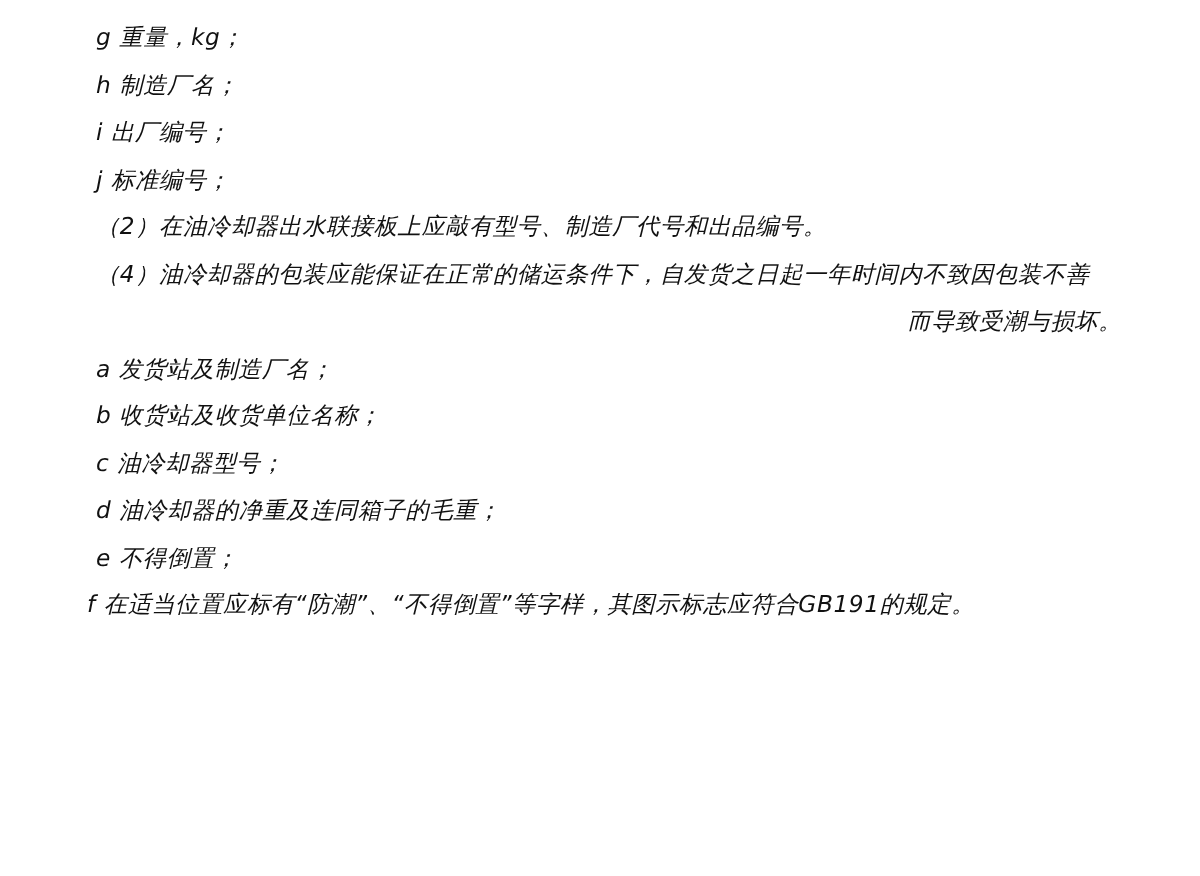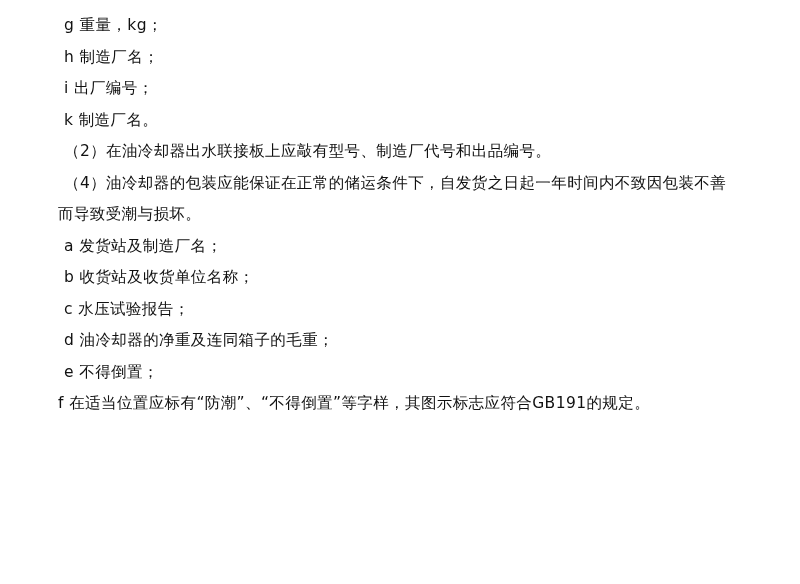--- a/index.html
+++ b/index.html
@@ -13,54 +13,56 @@
     font-family: "DejaVu Sans", "Liberation Sans", sans-serif;
     color: #000000;
     overflow: hidden;
   }
   .page {
     position: relative;
     width: 800px;
     height: 584px;
     box-sizing: border-box;
     padding: 10px 52px 0 58px;
+    font-style: italic;
   }
   .line {
     font-size: 15.5px;
     line-height: 31.5px;
     letter-spacing: 0.4px;
     white-space: pre-wrap;
     color: #111;
   }
   .indent-1 {
     text-indent: 0;
     padding-left: 6px;
   }
   .indent-2 {
     text-indent: 0;
     padding-left: 0px;
   }
   .wrap {
     padding-left: 0px;
+    text-align: right;
   }
 </style>
 </head>
 <body>
 
 <div class="page">
 
   <div>
     <div class="line indent-1">g 重量，kg；</div>
     <div class="line indent-1">h 制造厂名；</div>
     <div class="line indent-1">i 出厂编号；</div>
-    <div class="line indent-1">k 制造厂名。</div>
+    <div class="line indent-1">j 标准编号；</div>
     <div class="line indent-1">（2）在油冷却器出水联接板上应敲有型号、制造厂代号和出品编号。</div>
     <div class="line indent-1">（4）油冷却器的包装应能保证在正常的储运条件下，自发货之日起一年时间内不致因包装不善</div>
     <div class="line wrap">而导致受潮与损坏。</div>
     <div class="line indent-1">a 发货站及制造厂名；</div>
     <div class="line indent-1">b 收货站及收货单位名称；</div>
-    <div class="line indent-1">c 水压试验报告；</div>
+    <div class="line indent-1">c 油冷却器型号；</div>
     <div class="line indent-1">d 油冷却器的净重及连同箱子的毛重；</div>
     <div class="line indent-1">e 不得倒置；</div>
     <div class="line indent-2">f 在适当位置应标有“防潮”、“不得倒置”等字样，其图示标志应符合GB191的规定。</div>
   </div>
 
 </div>
 
 </body></html>

